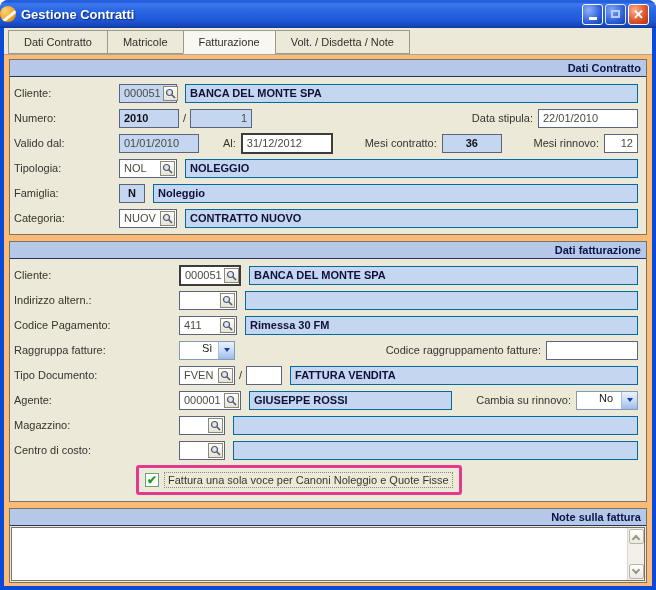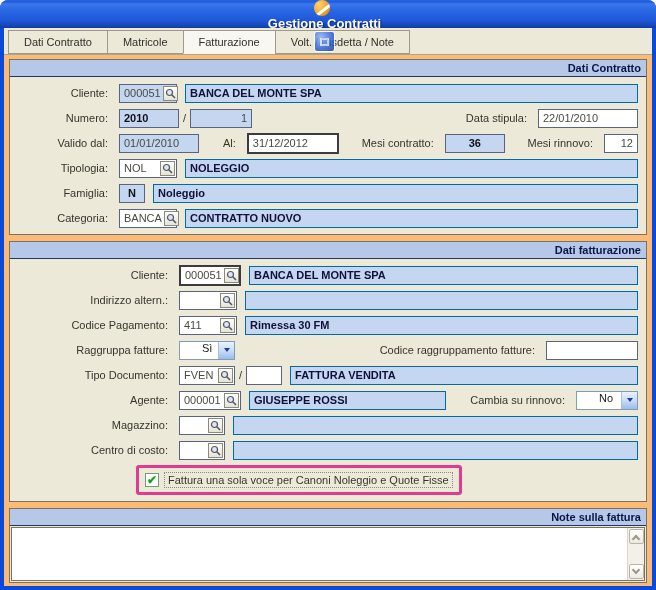--- a/index.html
+++ b/index.html
@@ -1,20 +1,20 @@
 <!DOCTYPE html>
 <html><head>
 <meta charset="utf-8">
 <style>
   html,body{margin:0;padding:0;background:#fff;}
   *{box-sizing:border-box;}
   body{font-family:"Liberation Sans","DejaVu Sans",sans-serif;font-size:11px;color:#30302A;}
   .window{width:656px;height:590px;background:#0A4ADB;padding:0 4px 4px;display:flex;flex-direction:column;border-radius:8px 8px 0 0;overflow:hidden;}
   .titlebar{height:28px;margin:0 -4px;display:flex;align-items:center;padding:0 7px 0 0;border-radius:8px 8px 0 0;
-    background:linear-gradient(180deg,#2E65D8 0%,#1E5AE0 6%,#3C78EC 14%,#2A68E4 36%,#1F58D8 72%,#1646B8 92%,#0F3AA0 100%);flex-direction:column;}
+    background:linear-gradient(180deg,#2E65D8 0%,#1E5AE0 6%,#3C78EC 14%,#2A68E4 36%,#1F58D8 72%,#1646B8 92%,#0F3AA0 100%);}
   .app-icon{width:16px;height:16px;border-radius:50%;background:radial-gradient(circle at 32% 30%,#FFD27A,#F5A623 55%,#C97B10);position:relative;overflow:hidden;margin-right:5px;flex:0 0 auto;}
   .app-icon::after{content:"";position:absolute;left:-2px;top:9px;width:22px;height:3px;background:#FFF;transform:rotate(-38deg);}
   .title-text{color:#fff;font-weight:bold;font-size:13px;text-shadow:1px 1px 1px rgba(10,30,90,.8);flex:1;}
   .winbtns{display:flex;gap:2px;}
   .wbtn{width:21px;height:21px;border:1px solid #fff;border-radius:3px;display:flex;align-items:center;justify-content:center;color:#fff;font-size:11px;font-weight:bold;padding:0;}
   .wbtn.blue{background:radial-gradient(circle at 30% 28%,#8FB2F8,#2E60D8 62%,#1C3E9C);}
   .wbtn.max-dim{opacity:.85;}
   .wbtn.red{background:radial-gradient(circle at 30% 28%,#FBAE90,#E0572E 55%,#AE2E0C);}
   .glyph-min{display:block;width:8px;height:3px;background:#fff;margin-top:9px;}
   .glyph-max{display:block;width:9px;height:8px;border:2px solid #cfe0ff;}
@@ -22,21 +22,21 @@
   .client{flex:1;background:#fdba74;display:flex;flex-direction:column;overflow:hidden;}
   .tabstrip{display:flex;align-items:stretch;height:27px;background:#ECE9D8;border-bottom:1px solid #A8A696;padding:2px 0 0 4px;}
   .tab{display:flex;align-items:center;padding:0 15px;border:1px solid #9C9A8A;border-right:none;color:#30302A;background:#ECE9D8;cursor:default;}
   .tab:last-child{border-right:1px solid #9C9A8A;}
   .tab.active{background:#F8F7F1;border-bottom-color:#F8F7F1;font-weight:normal;}
   .content{flex:1;display:flex;flex-direction:column;padding:4px 2px 2px;overflow:hidden;}
   .group{border:1px solid #74746A;margin:0 3px 6px;background:#ECE9D8;}
   .group-header{height:17px;background:#B5C8E8;border-bottom:1px solid #26335C;color:#0A1446;font-weight:bold;text-align:right;padding:2px 5px 0 0;}
   .group-body{padding:6px 8px 6px 4px;display:flex;flex-direction:column;gap:5px;}
   .row{display:flex;align-items:center;height:20px;}
-  .lbl{text-align:right;padding-right:11px;color:#35352D;white-space:nowrap;}
+  .lbl{text-align:left;padding-right:5px;color:#35352D;white-space:nowrap;}
   .g1 .lbl.main{width:105px;flex:0 0 auto;}
   .g2 .lbl.main{width:165px;flex:0 0 auto;}
   .field{height:19px;border:1px solid #5A647E;background:#fff;display:flex;align-items:center;padding:0 4px;color:#4A4A42;}
   .field.blue{background:#C4D6F0;}
   .field.desc{flex:1;font-weight:bold;color:#10103A;border:1px solid #0369a1;background:#C4D6F0;}
   .field.code{padding:0 1px 0 4px;gap:2px;}
   .field.focused{border:2px solid #3C3C3C;height:21px;}
   .right{justify-content:flex-end;}
   .center{justify-content:center;}
   .bold{font-weight:bold;color:#101018;}
@@ -153,21 +153,21 @@
           <div class="row">
             <span class="lbl main">Famiglia:</span>
             <span class="field blue bold center" style="width:26px;flex:0 0 auto;">N</span>
             <span class="sep"> </span>
             <span class="field desc">Noleggio</span>
           </div>
 
           <div class="row">
             <span class="lbl main">Categoria:</span>
             <span class="field code w58">
-              <span>BANCA</span>
+              <span>NUOV</span>
               <button class="mag-btn">
                 <svg width="11" height="11" viewBox="0 0 11 11">
                     <circle cx="4.5" cy="4.5" r="3" fill="#DCE8F4" stroke="#556" stroke-width="1.2"></circle>
                     <line x1="7" y1="7" x2="10" y2="10" stroke="#556" stroke-width="1.6"></line>
                   </svg>
               </button>
             </span>
             <span class="sep"> </span>
             <span class="field desc">CONTRATTO NUOVO</span>
           </div>

